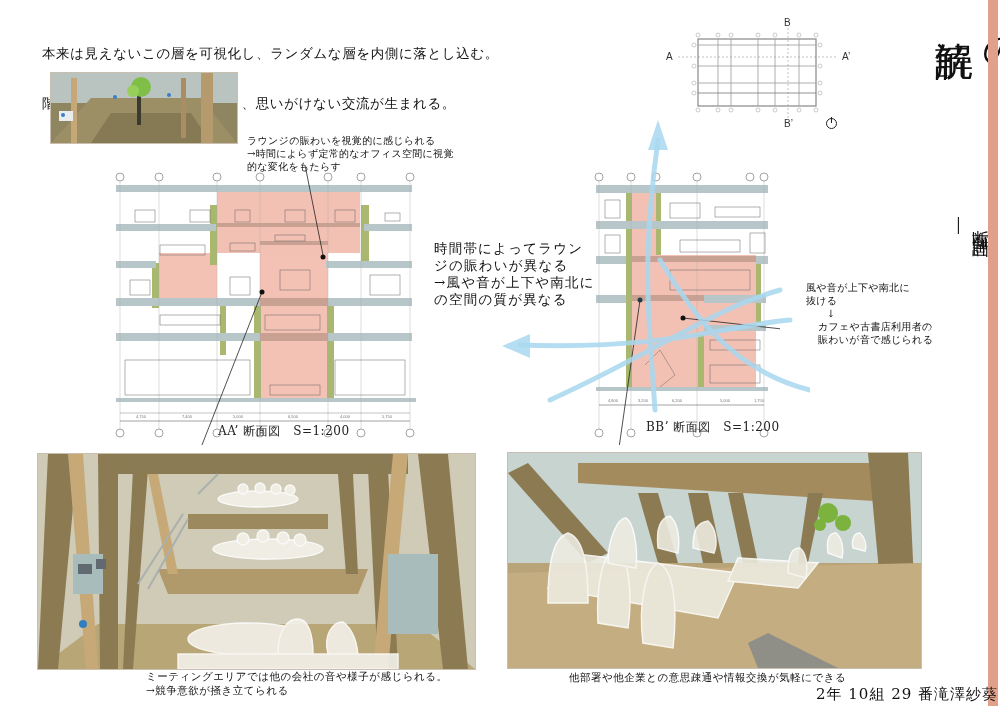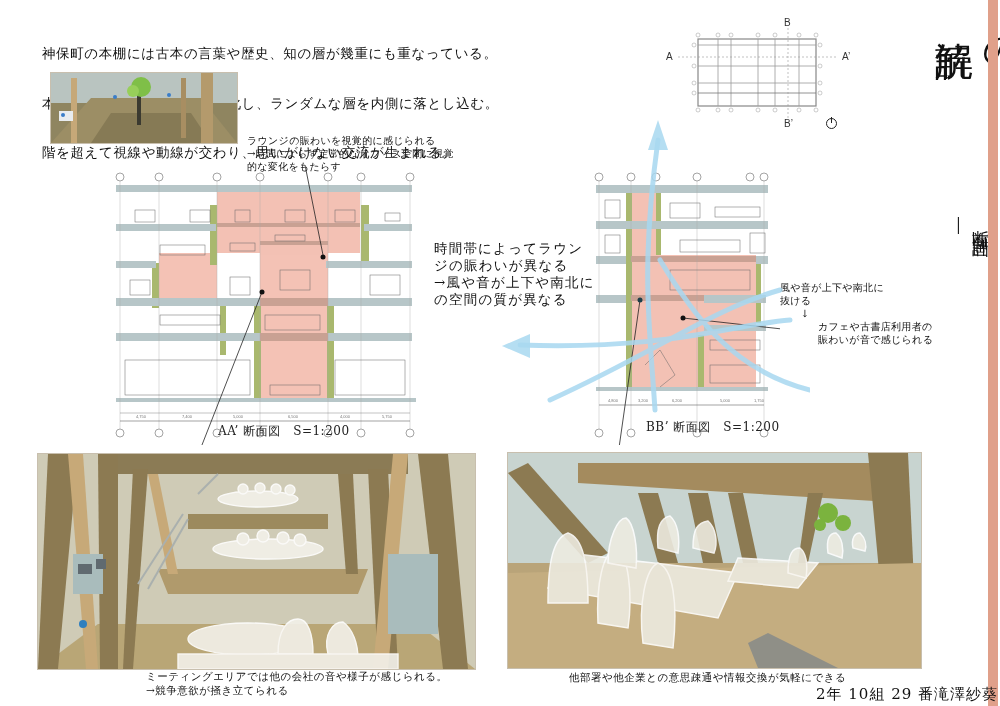--- a/index.html
+++ b/index.html
@@ -16,21 +16,20 @@
   .author { font-size:15px; letter-spacing:1px; white-space:pre; }
   .photo { overflow:hidden; border:1px solid #c8bfae; }
   .plan-label { font-family:"Liberation Sans", sans-serif; font-size:10px; color:#333; }
   .section-caption { font-size:12px; color:#222; white-space:pre; letter-spacing:0.5px; }
   svg text { font-family:"Liberation Sans", sans-serif; }
 </style>
 </head>
 <body>
 
 <div class="abs intro">
-  <div>神保町の本棚には古本の言葉や歴史、知の層が幾重にも重なっている。</div>
   <div>本来は見えないこの層を可視化し、ランダムな層を内側に落とし込む。</div>
   <div>階を超えて視線や動線が交わり、思いがけない交流が生まれる。</div>
 </div>
 
 <div class="abs title-col">
   <div class="title-main">内側の読解</div>
   <div class="title-sub">―断面計画―</div>
 </div>
 <div class="abs accent-bar"></div>
 
@@ -105,21 +104,21 @@
   </span>
 </div>
 
 <div class="abs note" style="left:247px;top:110px;margin-top:24px;">ラウンジの賑わいを視覚的に感じられる
 →時間によらず定常的なオフィス空間に視覚
 的な変化をもたらす</div>
 <div class="abs note-lg" style="left:434px;top:240px;">時間帯によってラウン
 ジの賑わいが異なる
 →風や音が上下や南北に
 の空間の質が異なる</div>
-<div class="abs note" style="left:780px;top:281px;">風や音が上下や南北に
+<div class="abs note" style="left:806px;top:281px;">風や音が上下や南北に
 抜ける
 　　↓</div>
 <div class="abs note" style="left:818px;top:320px;">カフェや古書店利用者の
 賑わいが音で感じられる</div>
 
 <div class="abs" style="left:90px;top:165px;width:340px;height:280px;">
   <svg width="340" height="280" viewBox="0 0 340 280">
 
     <g fill="#fff" stroke="#666" stroke-width="0.6">
       <circle cx="30" cy="12" r="4"></circle>

